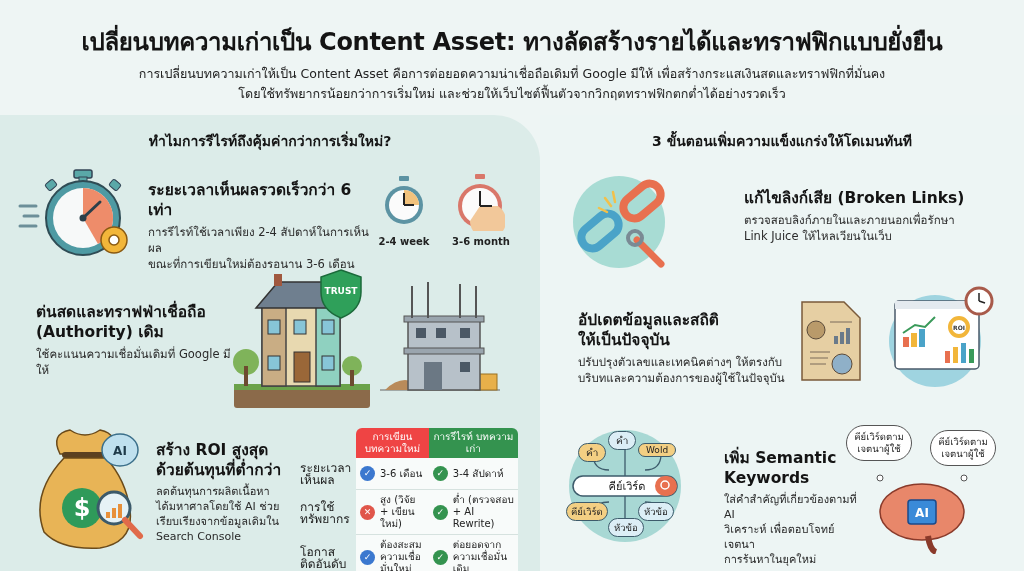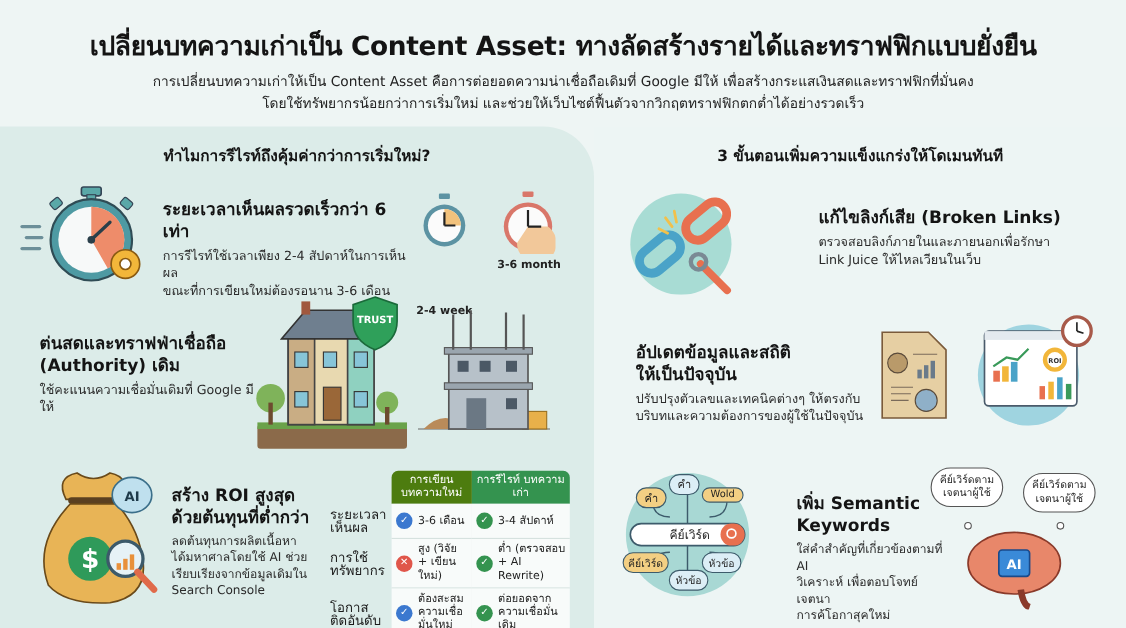--- a/index.html
+++ b/index.html
@@ -32,21 +32,21 @@
     position: absolute; font-weight: bold; font-size: 14px; color: #141414;
   }
   .h3 { font-weight: bold; font-size: 15.5px; line-height: 20px; color: #141414; }
   .desc { font-size: 11.5px; line-height: 16px; color: #2a2a2a; margin-top: 4px; }
   .block { position: absolute; }
 
   
   .cmp-table { position: absolute; left: 296px; top: 428px; width: 222px; border-collapse: separate; border-spacing: 0; font-size: 10px; }
   .cmp-table th { color: #fff; font-weight: normal; font-size: 10px; line-height: 12px; padding: 3px 4px; text-align: center; }
   .cmp-table th.blank { background: transparent; }
-  .cmp-table th.new { background: #4d7c0f; border-radius: 6px 0 0 0; }
+  .cmp-table th.new { background: #ef4444; border-radius: 6px 0 0 0; }
   .cmp-table th.old { background: #34934f; border-radius: 0 6px 0 0; }
   .cmp-table td { background: #f8fbfa; border-bottom: 1px solid #d6e2df; padding: 4px 4px; line-height: 12px; vertical-align: middle; }
   .cmp-table td.rowh { background: transparent; border: none; font-weight: normal; font-size: 12px; color: #1a1a1a; width: 60px; }
   .cell { display: flex; align-items: center; gap: 5px; }
   .chk { flex: 0 0 15px; width: 15px; height: 15px; border-radius: 50%; color: #fff; font-size: 9px; line-height: 15px; text-align: center; font-weight: bold; }
   .chk.blue { background: #3b78cf; }
   .chk.green { background: #34934f; }
   .chk.red { background: #e0564a; }
   .cell span.t { font-size: 10px; color: #222; }
 
@@ -101,21 +101,21 @@
 </div>
 
 <svg class="block" style="left:382px;top:175px;" width="44" height="54" viewBox="0 0 44 54">
   <rect x="17" y="1" width="10" height="5" rx="1" fill="#5c93a3"></rect>
   <circle cx="22" cy="30" r="19" fill="#5c93a3"></circle>
     <circle cx="22" cy="30" r="15" fill="#fbfbfb"></circle>
   <path d="M22 30 L22 15 A15 15 0 0 1 37 30 Z" fill="#f2c27c"></path>
   <line x1="22" y1="30" x2="22" y2="18" stroke="#222" stroke-width="2"></line>
     <line x1="22" y1="30" x2="32" y2="30" stroke="#222" stroke-width="2"></line>
 </svg>
-<div class="icon-cap" style="left:372px;top:236px;width:64px;margin-top:41px;">2-4 week</div>
+<div class="icon-cap" style="left:372px;top:236px;width:64px;">2-4 week</div>
 
 <svg class="block" style="left:455px;top:173px;" width="50" height="58" viewBox="0 0 50 58">
   <rect x="20" y="1" width="10" height="5" rx="1" fill="#d9776a"></rect>
   <circle cx="25" cy="33" r="22" fill="#d9776a"></circle>
     <circle cx="25" cy="33" r="18" fill="#fbfbfb"></circle>
   <path d="M25 33 L43 33 A18 18 0 1 1 15 48 Z" fill="#f2c89a"></path>
   <line x1="25" y1="33" x2="25" y2="18" stroke="#222" stroke-width="2"></line>
     <line x1="25" y1="33" x2="37" y2="33" stroke="#222" stroke-width="2"></line>
 </svg>
 <div class="icon-cap" style="left:448px;top:236px;width:66px;">3-6 month</div>
@@ -347,21 +347,21 @@
 <div class="pill y" style="left:566px;top:502px;font-size:9.5px;padding:1px 4px;">คีย์เวิร์ด</div>
 <div class="pill b" style="left:638px;top:502px;font-size:9.5px;padding:1px 5px;">หัวข้อ</div>
 <div class="pill b" style="left:608px;top:518px;font-size:9.5px;padding:1px 5px;">หัวข้อ</div>
 
 <div class="block" style="left:724px;top:448px;width:140px;">
   <div class="h3">เพิ่ม Semantic</div>
   <div class="h3">Keywords</div>
   <div class="desc" style="font-size:11px;line-height:15px;">
     <div>ใส่คำสำคัญที่เกี่ยวข้องตามที่ AI</div>
     <div>วิเคราะห์ เพื่อตอบโจทย์เจตนา</div>
-    <div>การค้โอกาสุคใหม่</div>
+    <div>การร้นหาในยุคใหม่</div>
   </div>
 </div>
 
 <div class="bubble" style="left:846px;top:425px;width:66px;">คีย์เวิร์ดตาม เจตนาผู้ใช้</div>
 <div class="bubble" style="left:930px;top:430px;width:66px;">คีย์เวิร์ดตาม เจตนาผู้ใช้</div>
 <svg class="block" style="left:870px;top:472px;" width="110" height="82" viewBox="0 0 110 82">
   <circle cx="10" cy="6" r="3" fill="#fff" stroke="#555"></circle>
     <circle cx="94" cy="6" r="3" fill="#fff" stroke="#555"></circle>
   <ellipse cx="52" cy="40" rx="42" ry="28" fill="#e8876a" stroke="#8a3a2a" stroke-width="1.5"></ellipse>
   <path d="M58 64 Q60 78 66 80" stroke="#8a3a2a" stroke-width="6" fill="none"></path>

